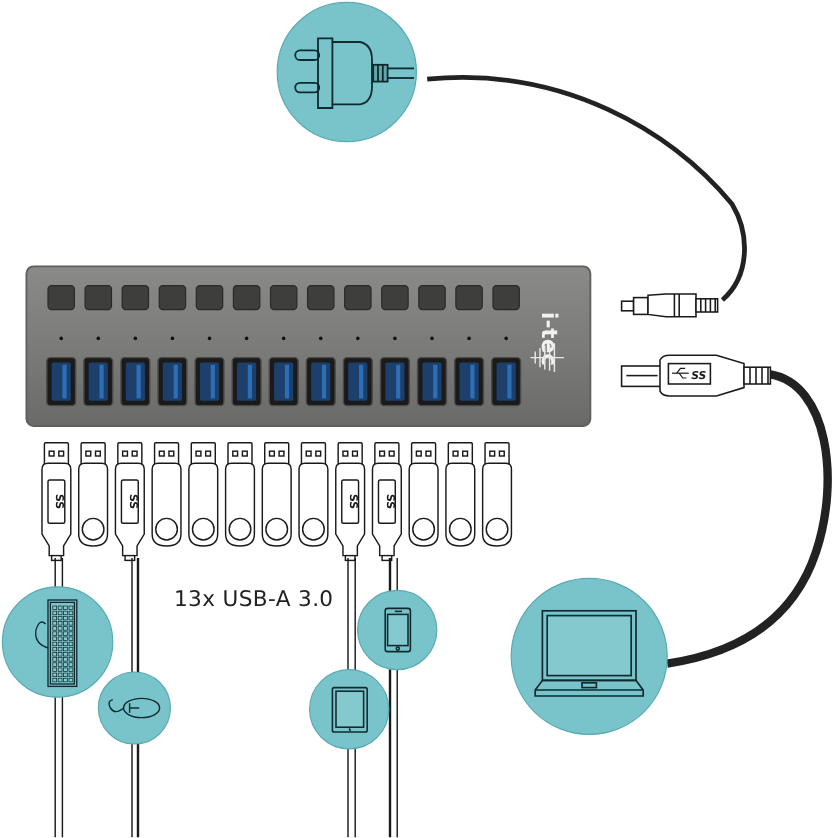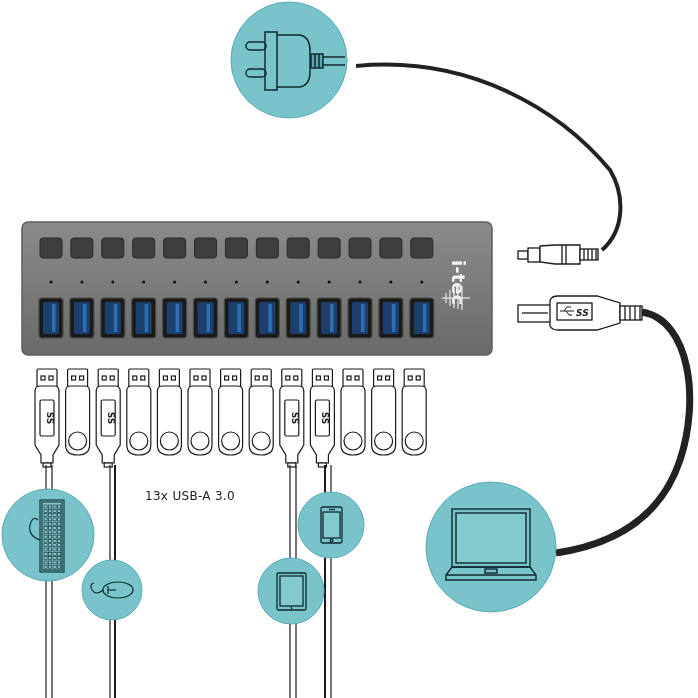--- a/index.html
+++ b/index.html
@@ -1,19 +1,19 @@
 <!DOCTYPE html>
 <html><head>
 <meta charset="utf-8">
 <style>
   html, body { margin: 0; padding: 0; background: #ffffff; }
   body { width: 698px; height: 698px; position: relative; overflow: hidden;
          font-family: "DejaVu Sans", sans-serif; }
   #stage { position: absolute; left: 0; top: 0; width: 698px; height: 698px; }
-  .caption { position: absolute; left: 145px; top: 489px; font-size: 12px;
+  .caption { position: absolute; left: 145px; top: 489px; font-size: 18px;
              color: #222; letter-spacing: 0.3px; font-family: "DejaVu Sans", sans-serif; }
 </style>
 </head>
 <body>
 
 <svg id="stage" viewBox="0 0 698 698" xmlns="http://www.w3.org/2000/svg">
   <defs>
     <linearGradient id="hubGrad" x1="0" y1="0" x2="0" y2="1">
       <stop offset="0" stop-color="#8a8a88"></stop>
       <stop offset="0.5" stop-color="#7b7b79"></stop>

